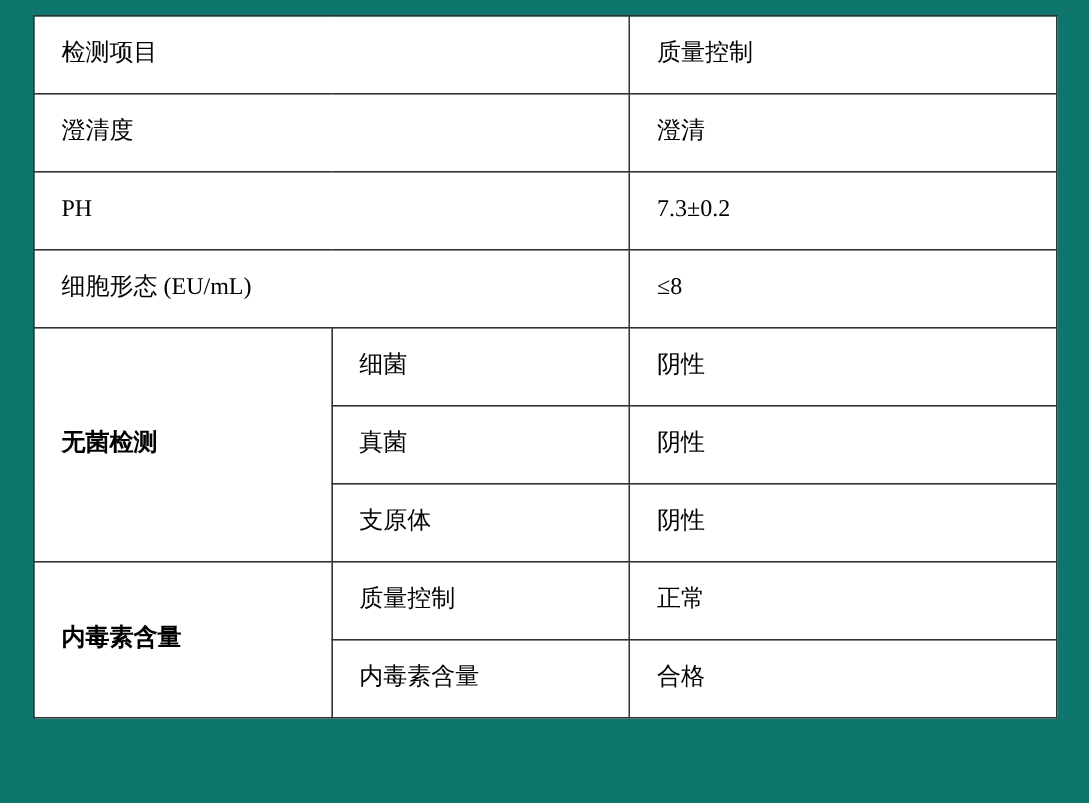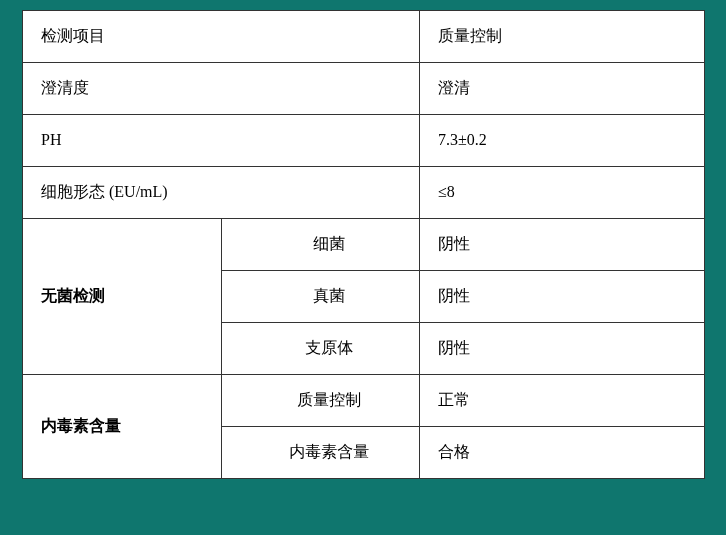--- a/index.html
+++ b/index.html
@@ -42,21 +42,20 @@
   td.col-a { width: 150px; font-weight: bold; }
   td.col-b { width: 247px; }
   td.col-ab { width: 397px; }
   td.col-c { width: 285px; }
   td.merged-label {
     text-align: left;
     padding-left: 18px;
   }
   td.sub-label {
     padding-left: 28px;
-    text-align: center;
   }
 </style>
 </head>
 <body>
 
 <div class="page">
   <table class="spec-table">
     <tbody>
 
       <tr>

